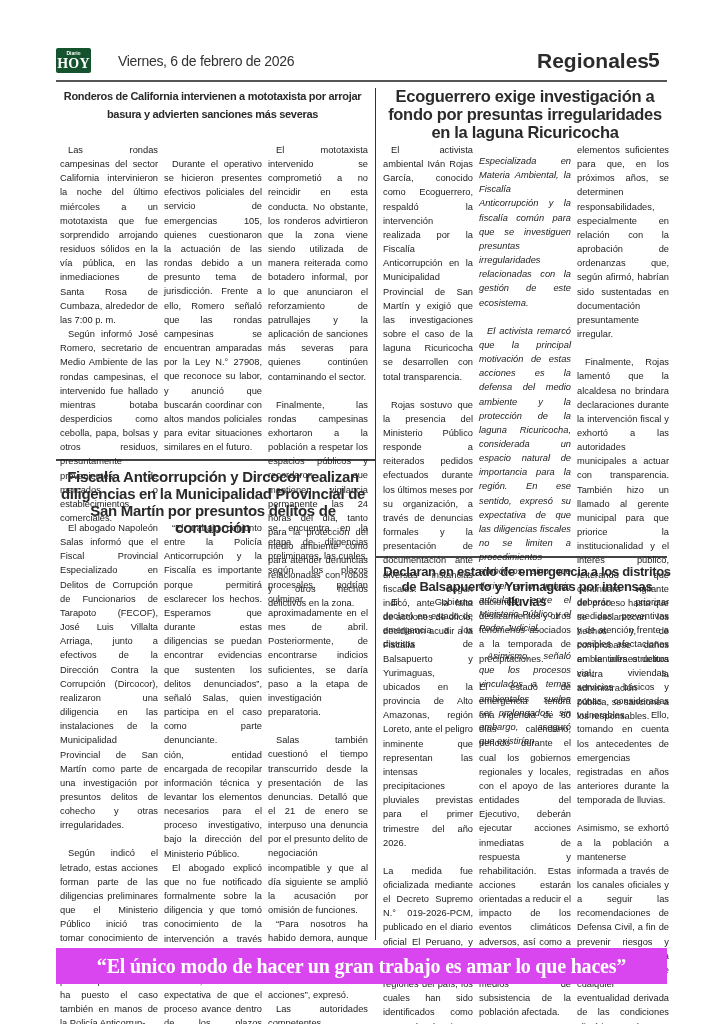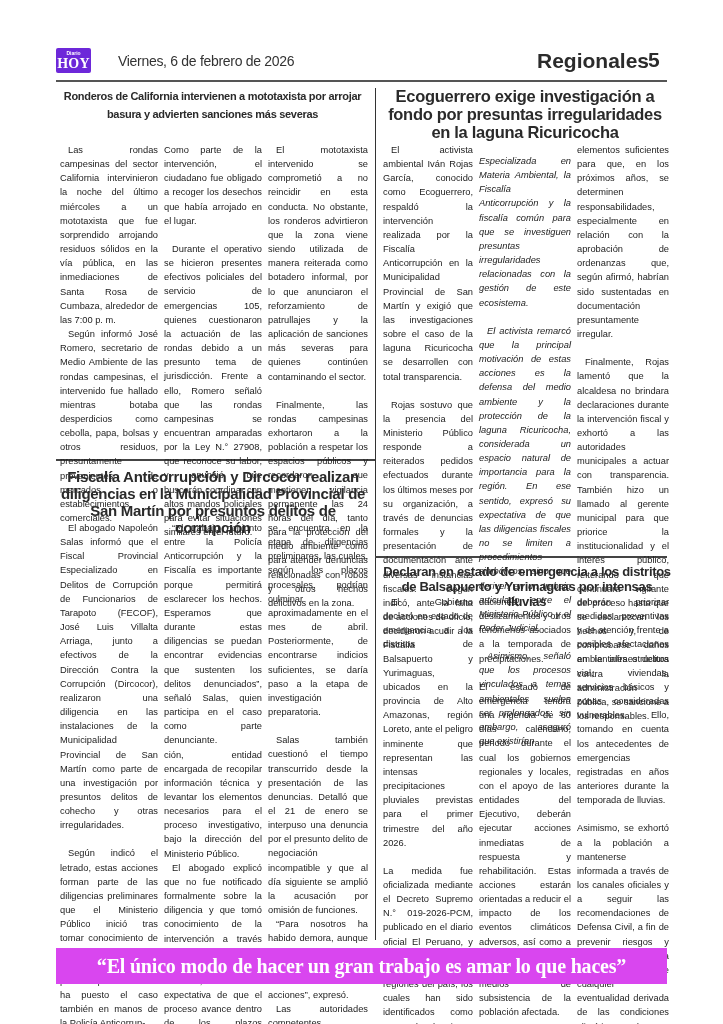--- a/index.html
+++ b/index.html
@@ -1,20 +1,20 @@
 <!DOCTYPE html>
 <html><head>
 <meta charset="utf-8">
 <style>
   html, body { margin: 0; padding: 0; background: #ffffff; }
   body { width: 723px; height: 1024px; position: relative; overflow: hidden; font-family: "Liberation Sans", sans-serif; color: #1a1a1a; }
   .page { position: absolute; left: 0; top: 0; width: 723px; height: 1024px; }
 
   
-  .logo { position: absolute; left: 56px; top: 48px; width: 35px; height: 25px; background: #6d28d9; border-radius: 2px; color: #fff; text-align: center; }
+  .logo { position: absolute; left: 56px; top: 48px; width: 35px; height: 25px; background: #14532d; border-radius: 2px; color: #fff; text-align: center; }
   .logo .small { display: block; font-family: "Liberation Sans", sans-serif; font-weight: bold; font-size: 5px; line-height: 7px; padding-top: 2px; }
   .logo .big { display: block; font-family: "Liberation Serif", serif; font-weight: bold; font-size: 14px; line-height: 14px; letter-spacing: 0.2px; }
   .date { position: absolute; left: 118px; top: 53px; font-size: 14px; color: #333; font-family: "Liberation Sans", sans-serif; letter-spacing: -0.3px; }
   .section { position: absolute; left: 503px; top: 49px; font-size: 21px; font-weight: bold; color: #2b2b2b; font-family: "Liberation Sans", sans-serif; margin-left: 34px; }
   .pagenum { position: absolute; left: 648px; top: 48px; font-size: 21px; font-weight: bold; color: #2b2b2b; }
   .hrule { position: absolute; left: 56px; top: 80px; width: 611px; height: 2px; background: #555; }
 
   
   .vrule { position: absolute; left: 375px; width: 1px; background: #333; }
   .hsep { position: absolute; height: 1px; background: #333; }
@@ -71,21 +71,20 @@
   <div class="vrule" style="top:556px;height:384px;"></div>
   <div class="hsep" style="left:56px;top:459px;width:319px;background:#444;height:2px;"></div>
   <div class="hsep" style="left:375px;top:556px;width:292px;background:#444;height:2px;"></div>
 
   <div class="headline h-1">Ronderos de California intervienen a mototaxista por arrojar basura y advierten sanciones más severas</div>
   <div class="col a1c1">
     <p><span class="ind"></span><span>Las rondas campesinas del sector California intervinieron la noche del último miércoles a un mototaxista que fue sorprendido arrojando residuos sólidos en la vía pública, en las inmediaciones de Santa Rosa de Cumbaza, alrededor de las 7:00 p. m.</span></p>
     <p><span class="ind"></span><span>Según informó José Romero, secretario de Medio Ambiente de las rondas campesinas, el intervenido fue hallado mientras botaba desperdicios como cebolla, papa, bolsas y otros residuos, presuntamente provenientes de mercados o establecimientos comerciales.</span></p>
   </div>
   <div class="col a1c2">
-    <p><span>Como parte de la intervención, el ciudadano fue obligado a recoger los desechos que había arrojado en el lugar.</span></p>
     <p class="gap"><span class="ind"></span><span>Durante el operativo se hicieron presentes efectivos policiales del servicio de emergencias 105, quienes cuestionaron la actuación de las rondas debido a un presunto tema de jurisdicción. Frente a ello, Romero señaló que las rondas campesinas se encuentran amparadas por la Ley N.° 27908, que reconoce su labor, y anunció que buscarán coordinar con altos mandos policiales para evitar situaciones similares en el futuro.</span></p>
   </div>
   <div class="col a1c3">
     <p><span class="ind"></span><span>El mototaxista intervenido se comprometió a no reincidir en esta conducta. No obstante, los ronderos advirtieron que la zona viene siendo utilizada de manera reiterada como botadero informal, por lo que anunciaron el reforzamiento de patrullajes y la aplicación de sanciones más severas para quienes continúen contaminando el sector.</span></p>
     <p class="gap"><span class="ind"></span><span>Finalmente, las rondas campesinas exhortaron a la población a respetar los espacios públicos y recordaron que mantienen vigilancia permanente las 24 horas del día, tanto para la protección del medio ambiente como para atender denuncias relacionadas con robos y otros hechos delictivos en la zona.</span></p>
   </div>
 
   <div class="headline h-2">Ecoguerrero exige investigación a fondo por presuntas irregularidades en la laguna Ricuricocha</div>
   <div class="col a2c1">
     <p><span class="ind"></span><span>El activista ambiental Iván Rojas García, conocido como Ecoguerrero, respaldó la intervención realizada por la Fiscalía Anticorrupción en la Municipalidad Provincial de San Martín y exigió que las investigaciones sobre el caso de la laguna Ricuricocha se desarrollen con total transparencia.</span></p>

